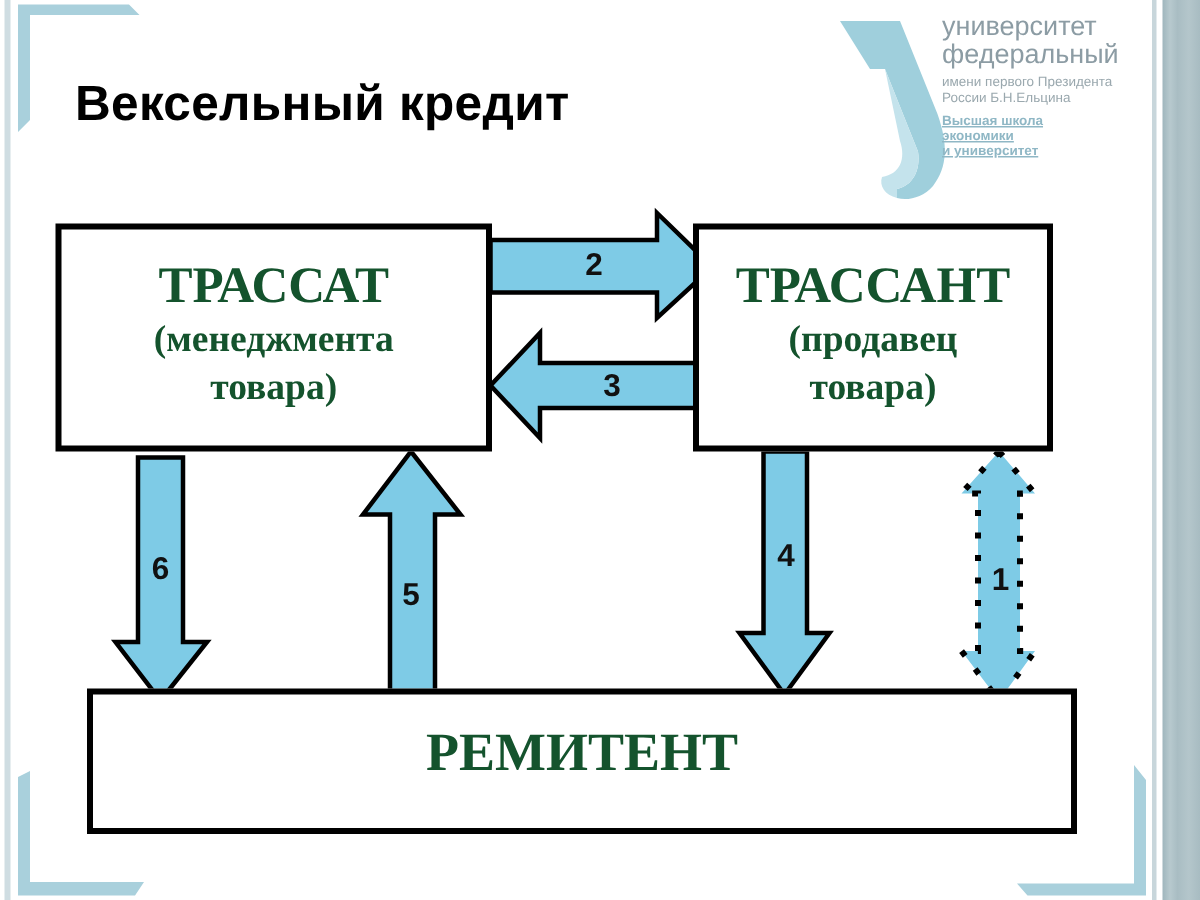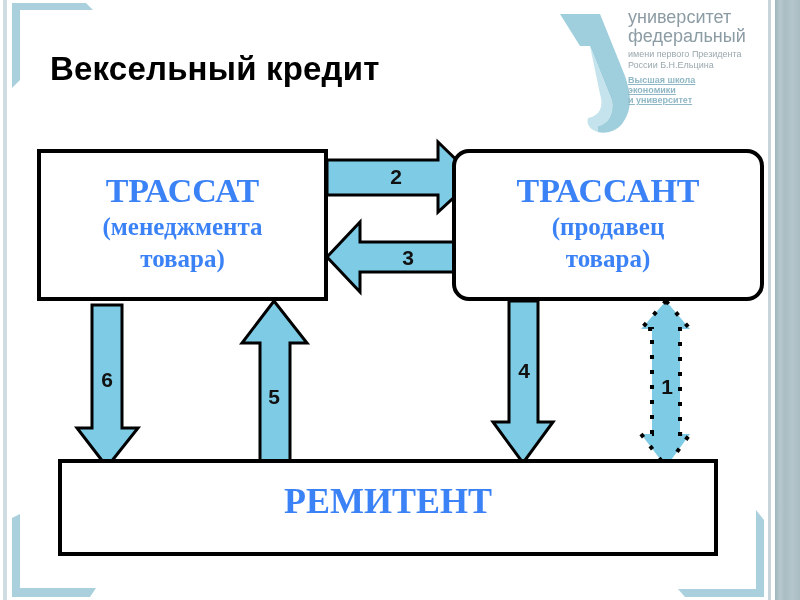--- a/index.html
+++ b/index.html
@@ -18,26 +18,26 @@
       letter-spacing: 0.2px;
       text-align: center;
     }
     .logo { position: absolute; left: 560px; top: 6px; width: 210px; height: 140px; }
     .logo-text { position: absolute; left: 628px; top: 8px; color: #8c9ca4; font-family: "Liberation Sans", sans-serif; }
     .logo-line1 { font-size: 18px; line-height: 19px; }
     .logo-line2 { font-size: 9px; line-height: 11px; margin-top: 3px; color: #9aa8ae; }
     .logo-line3 { font-size: 9px; line-height: 10px; margin-top: 4px; color: #8fb7c5; font-weight: bold; text-decoration: underline; }
     .box {
       position: absolute; background: #fff; border: 4px solid #000; box-sizing: border-box;
-      font-family: "Liberation Serif", serif; font-weight: bold; color: #3b82f6; text-align: center;
+      font-family: "Liberation Serif", serif; font-weight: bold; color: #14532d; text-align: center;
     }
     .box .main { font-size: 34px; line-height: 40px; }
     .box .sub { font-size: 25px; line-height: 32px; }
     #box-trassat { left: 37px; top: 149px; width: 291px; height: 152px; padding-top: 18px; }
-    #box-trassant { left: 452px; top: 149px; width: 312px; height: 152px; padding-top: 18px; border-radius: 17px; }
+    #box-trassant { left: 462px; top: 149px; width: 240px; height: 152px; padding-top: 18px; }
     #box-remitent { left: 58px; top: 447px; width: 660px; height: 97px; padding-top: 18px; margin-top: 12px; }
     #box-remitent .main { font-size: 36px; }
     svg.arrows { position: absolute; left: 0; top: 0; width: 800px; height: 600px; }
     .arrow-label {
       position: absolute; font-family: "Liberation Sans", sans-serif; font-weight: bold;
       font-size: 21px; color: #111; width: 30px; text-align: center; line-height: 22px;
     }
   </style>
 </head>
 <body>

